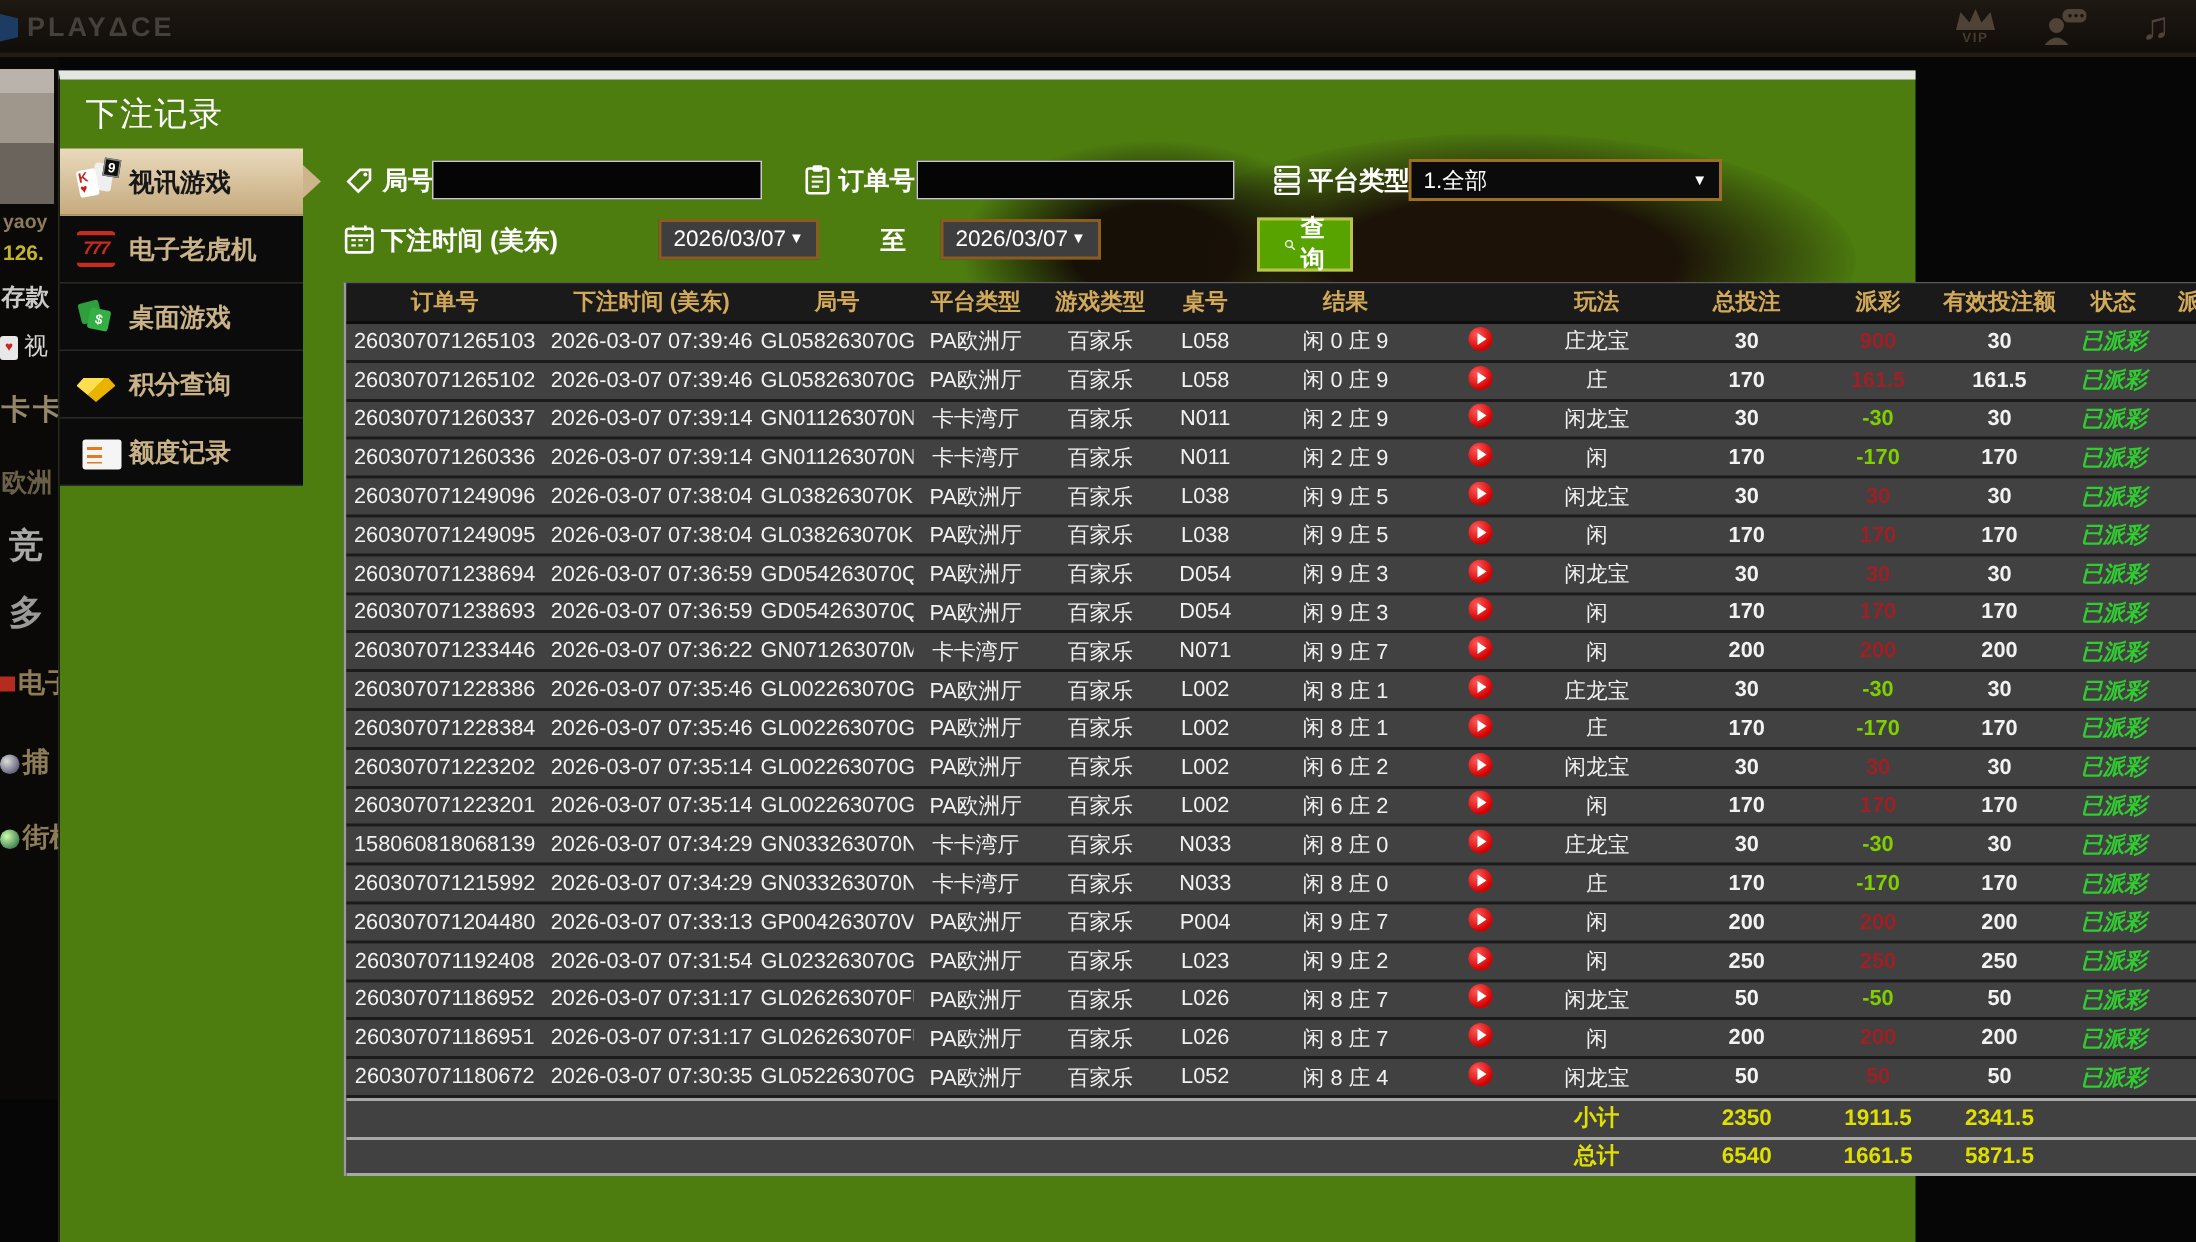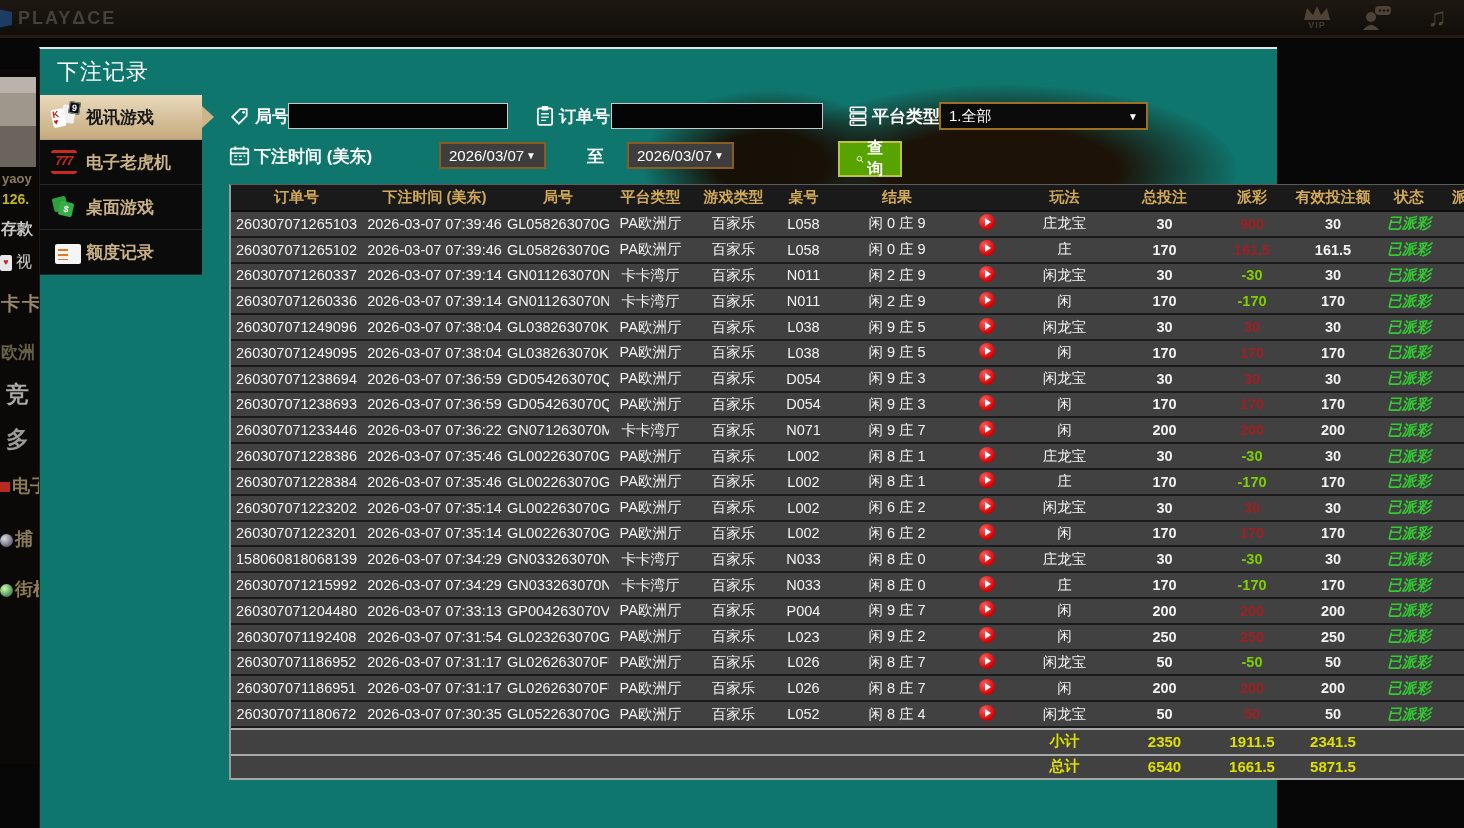--- a/index.html
+++ b/index.html
@@ -13,21 +13,21 @@
   .logo{position:absolute;left:6px;top:8px;display:flex;align-items:center;gap:6px;
         color:#44403a;font-size:18px;font-weight:bold;letter-spacing:2px;}
   .logo-mark{width:16px;height:20px;background:#1d3c63;clip-path:polygon(0 0,100% 18%,100% 82%,0 100%);margin-left:-10px;}
   .topbar-icons{position:absolute;right:8px;top:4px;display:flex;gap:22px;align-items:flex-start;}
   .tb-ic{width:38px;text-align:center;color:#4e4336;}
   .tb-ic svg{display:block;margin:0 auto;}
   .vip-label{font-size:9px;font-weight:bold;color:#453b2f;letter-spacing:1px;margin-top:-2px;}
   .music-glyph{font-size:26px;line-height:26px;color:#4e4336;}
 
   
-  .bg-strip{position:absolute;left:0;top:38px;width:39px;height:695px;background:#0a0908;overflow:hidden;margin-top:31px;}
+  .bg-strip{position:absolute;left:0;top:38px;width:39px;height:695px;background:#0a0908;overflow:hidden;}
   .bg-strip>div{position:absolute;white-space:nowrap;}
   .bg-avatar{left:0;top:8px;width:36px;height:90px;
      background:linear-gradient(#b9b3ab 0 18%, #9f968c 18% 55%, #6b645c 55% 100%);}
   .bg-user{left:2px;top:102px;color:#8d7c57;font-size:13px;font-weight:bold;}
   .bg-balance{left:2px;top:122px;color:#c3b42a;font-size:14px;font-weight:bold;}
   .bg-deposit{left:1px;top:150px;color:#c9c9c9;font-size:16px;font-weight:bold;}
   .bg-video{left:0;top:183px;color:#d5d5d5;font-size:16px;}
   .bg-video .mini-card{display:inline-block;width:12px;height:16px;background:#e8e8e8;border-radius:2px;
       color:#c22;font-size:9px;line-height:15px;text-align:center;vertical-align:middle;margin-right:4px;}
   .bg-kaka{left:1px;top:222px;color:#97876a;font-size:19px;font-weight:bold;letter-spacing:2px;}
@@ -37,22 +37,22 @@
   .bg-dianzi{left:0;top:405px;color:#8d7c57;font-size:18px;font-weight:bold;}
   .bg-dianzi .red-sq{display:inline-block;width:10px;height:10px;background:#b62b20;vertical-align:middle;margin-right:2px;}
   .bg-bu{left:0;top:458px;color:#8d7c57;font-size:18px;font-weight:bold;}
   .bg-bu .round-ic{display:inline-block;width:13px;height:13px;border-radius:50%;
       background:radial-gradient(circle at 35% 35%,#ddd,#335);vertical-align:middle;margin-right:2px;}
   .bg-jieji{left:0;top:508px;color:#8d7c57;font-size:18px;font-weight:bold;}
   .bg-jieji .round-ic2{display:inline-block;width:13px;height:13px;border-radius:50%;
       background:radial-gradient(circle at 35% 35%,#cfa,#153);vertical-align:middle;margin-right:2px;}
 
   
-  .panel{position:absolute;left:39px;top:47px;width:1238px;height:781px;background:#0f766e;
-         border-top:2px solid #e5e5e5;border-left:1px solid #1a1a1a;}
+  .panel{position:absolute;left:39px;top:47px;width:1238px;height:781px;background:#4d7c0f;
+         border-top:6px solid #e5e5e5;border-left:1px solid #1a1a1a;}
   .panel-title{position:absolute;left:17px;top:8px;color:#fff;font-size:22px;letter-spacing:1px;}
 
   
   .sidebar{position:absolute;left:0;top:46px;width:162px;}
   .sb-item{position:relative;height:45px;border-bottom:1px solid #282828;background:#0b0b0b;
            display:flex;align-items:center;gap:9px;padding-left:11px;cursor:pointer;
            color:#c9b287;font-size:17px;font-weight:bold;}
   .sb-item.active{background:linear-gradient(#e9dabc,#c5aa7e);color:#171717;border-bottom:1px solid #b59c72;}
   .sb-item.active::after{content:'';position:absolute;right:-12px;top:50%;margin-top:-11px;
       border-left:12px solid #cdb48b;border-top:11px solid transparent;border-bottom:11px solid transparent;}
@@ -186,20 +186,24 @@
           <span class="sb-label">电子老虎机</span>
         </div>
         <div class="sb-item">
           <span class="icon icon-table">
             <span class="gc1"></span>
             <span class="gc2">$</span>
           </span>
           <span class="sb-label">桌面游戏</span>
         </div>
         <div class="sb-item">
+          <span class="icon icon-gem"></span>
+          <span class="sb-label">积分查询</span>
+        </div>
+        <div class="sb-item">
           <span class="icon icon-doc"></span>
           <span class="sb-label">额度记录</span>
         </div>
       </div>
 
     <div class="content">
       <div class="wm wm1"></div>
       <div class="wm wm2"></div>
 
       <svg class="ficon" style="left:20px;top:12px" width="20" height="20" viewBox="0 0 18 18">

